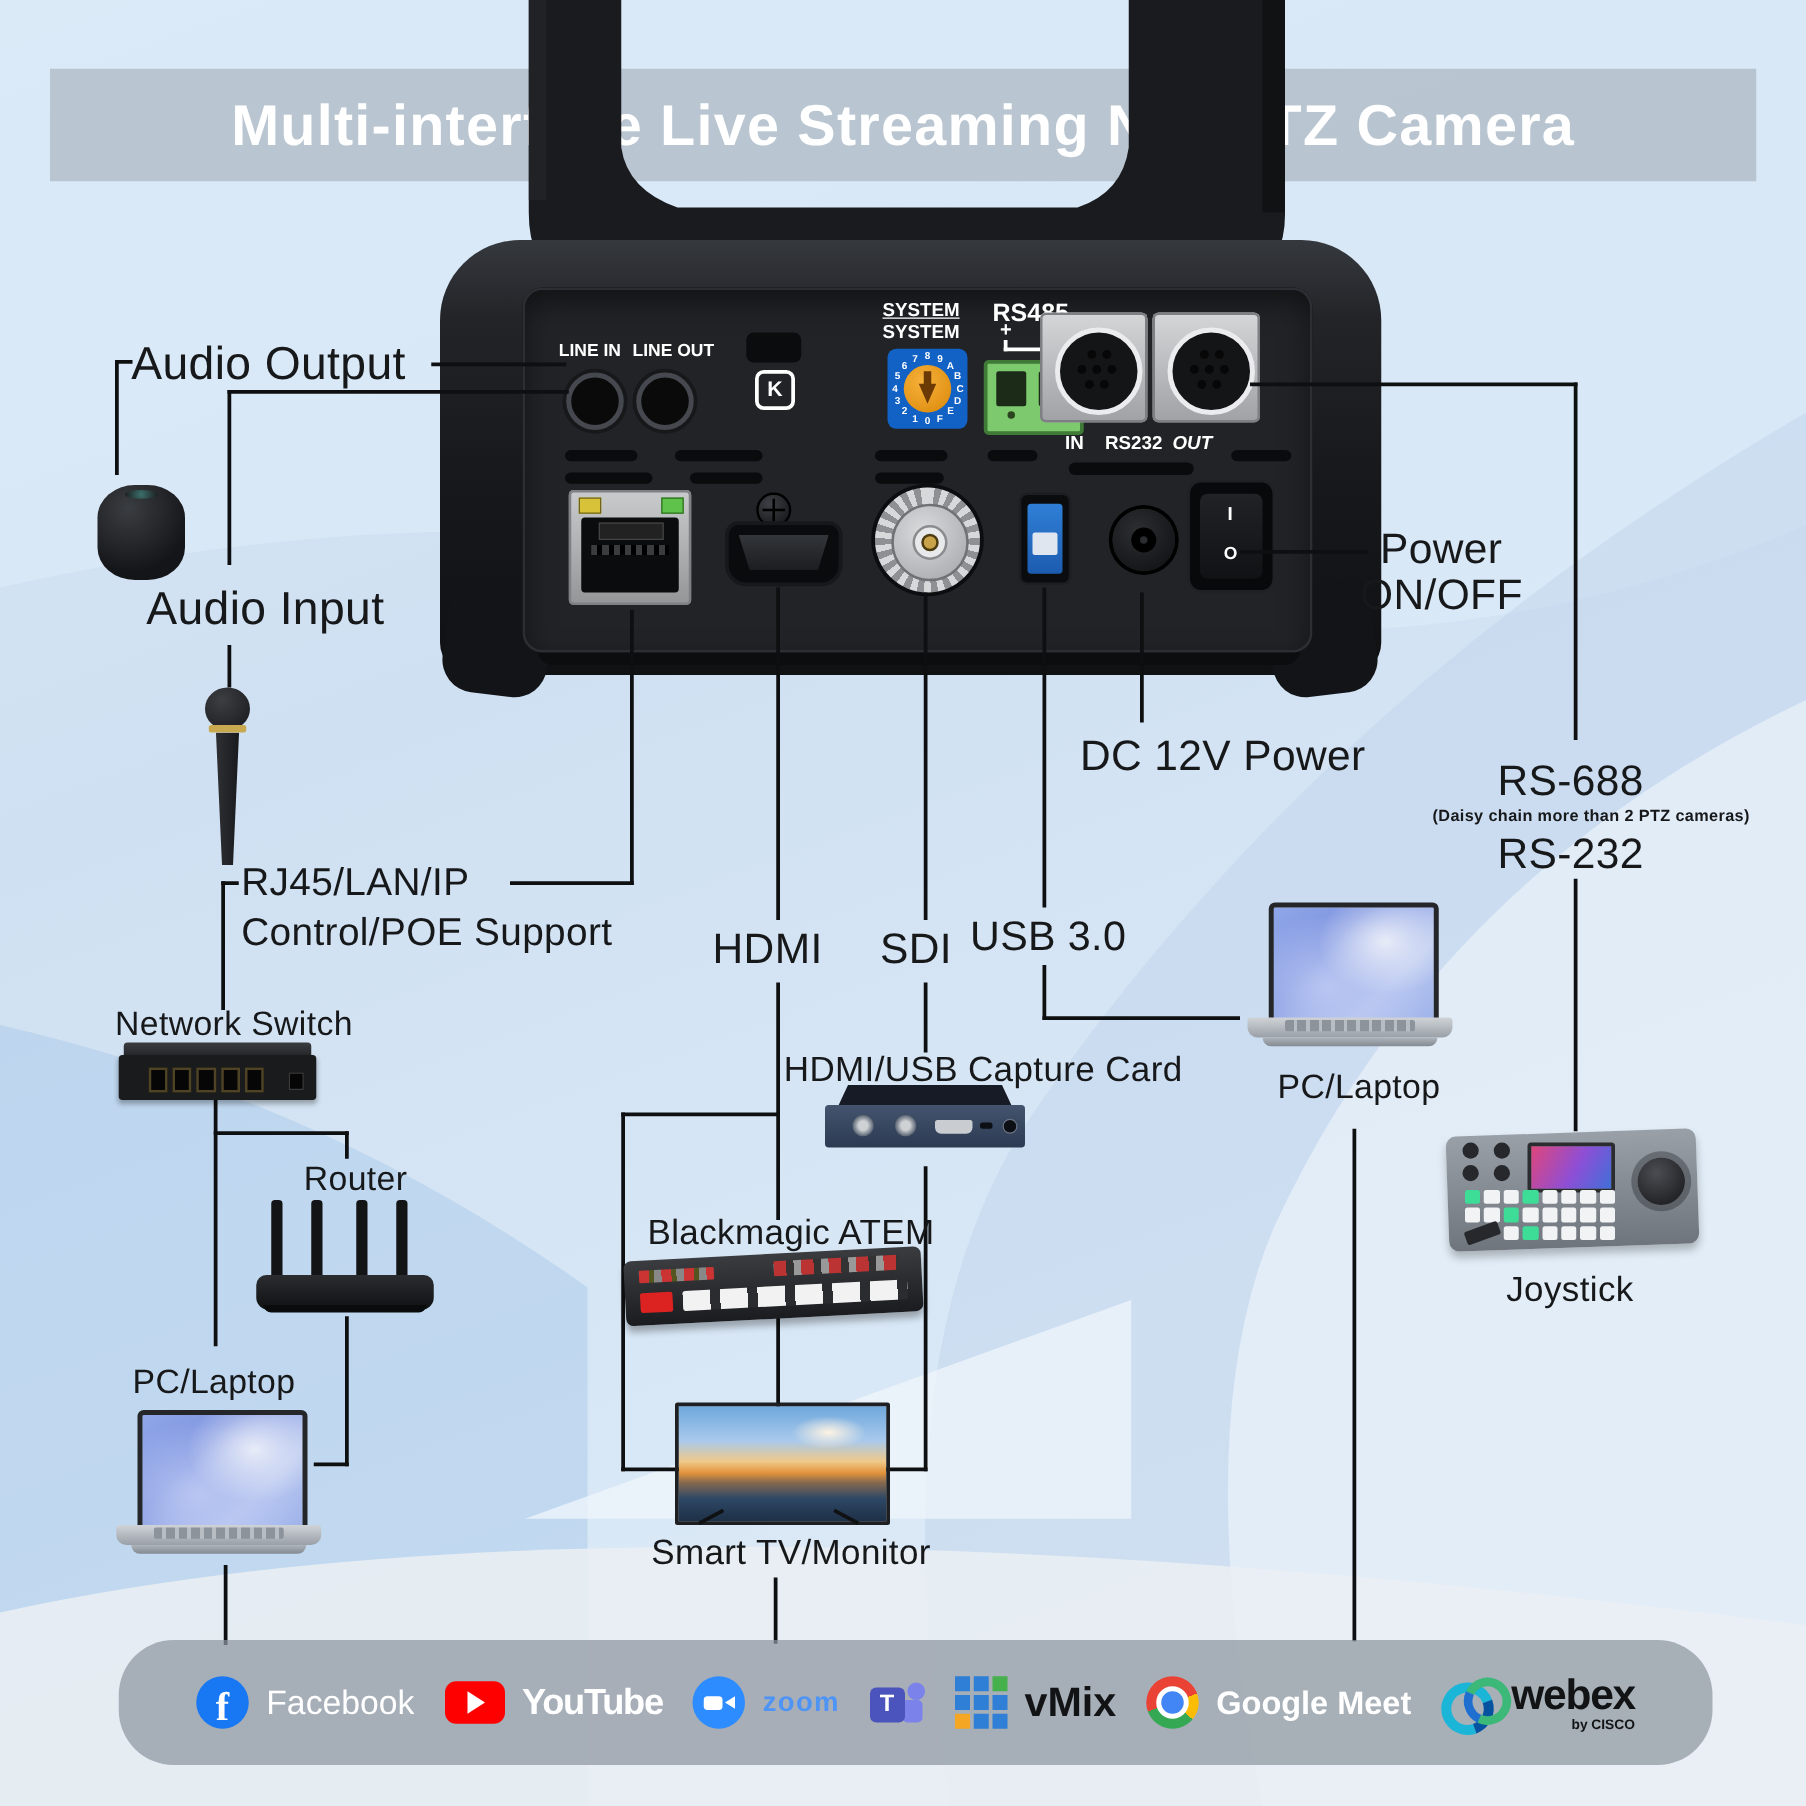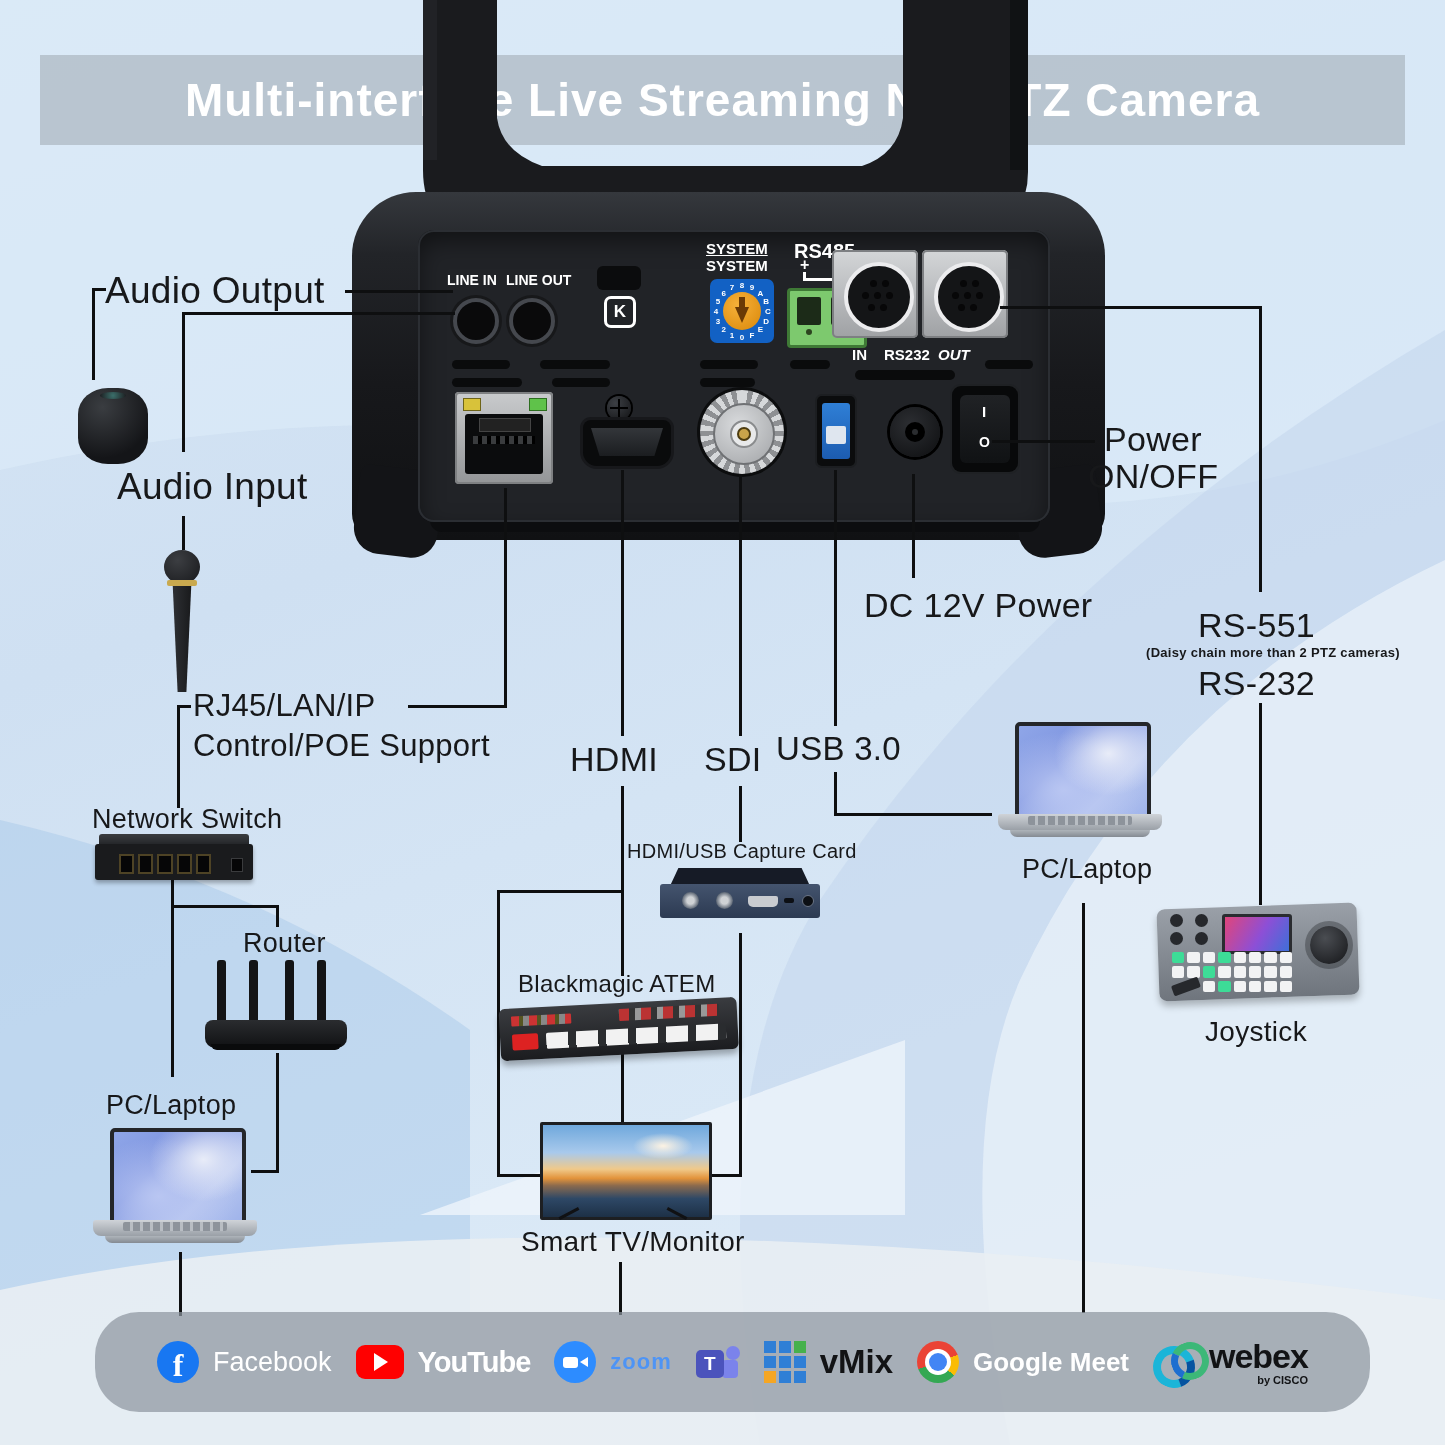--- a/index.html
+++ b/index.html
@@ -235,29 +235,29 @@
   <div class="lbl" style="left:105px;top:270px;font-size:37px;">Audio Output</div>
   <div class="lbl" style="left:117px;top:466px;font-size:37px;">Audio Input</div>
   <div class="lbl" style="left:193px;top:688px;font-size:31px;">RJ45/LAN/IP</div>
   <div class="lbl" style="left:193px;top:728px;font-size:31px;">Control/POE Support</div>
   <div class="lbl" style="left:570px;top:740px;font-size:34px;">HDMI</div>
   <div class="lbl" style="left:704px;top:740px;font-size:34px;">SDI</div>
   <div class="lbl" style="left:776px;top:730px;font-size:33px;">USB 3.0</div>
   <div class="lbl" style="left:864px;top:586px;font-size:34px;">DC 12V Power</div>
   <div class="lbl" style="left:1104px;top:420px;font-size:34px;">Power</div>
   <div class="lbl" style="left:1088px;top:457px;font-size:34px;">ON/OFF</div>
-  <div class="lbl" style="left:1198px;top:606px;font-size:34px;">RS-551</div>
+  <div class="lbl" style="left:1198px;top:606px;font-size:34px;">RS-688</div>
   <div class="lbl" style="left:1146px;top:645px;font-size:13px;font-weight:600;">(Daisy chain more than 2 PTZ cameras)</div>
   <div class="lbl" style="left:1198px;top:664px;font-size:34px;">RS-232</div>
 
   <div class="lbl" style="left:92px;top:804px;font-size:27px;">Network Switch</div>
   <div class="lbl" style="left:243px;top:928px;font-size:27px;">Router</div>
   <div class="lbl" style="left:106px;top:1090px;font-size:27px;">PC/Laptop</div>
-  <div class="lbl" style="left:518px;top:970px;font-size:24px;">Blackmagic ATEM</div>
-  <div class="lbl" style="left:627px;top:840px;font-size:20px;">HDMI/USB Capture Card</div>
+  <div class="lbl" style="left:518px;top:970px;font-size:28px;">Blackmagic ATEM</div>
+  <div class="lbl" style="left:627px;top:840px;font-size:28px;">HDMI/USB Capture Card</div>
   <div class="lbl" style="left:521px;top:1226px;font-size:28px;">Smart TV/Monitor</div>
   <div class="lbl" style="left:1022px;top:854px;font-size:27px;">PC/Laptop</div>
   <div class="lbl" style="left:1205px;top:1016px;font-size:28px;">Joystick</div>
 
   <div class="abs" style="left:78px;top:388px;width:70px;height:76px;border-radius:30px/26px;
        background:radial-gradient(circle at 35% 25%,#3a3d41,#141518 70%);">
     <div class="abs" style="left:22px;top:4px;width:26px;height:7px;border-radius:50%;background:radial-gradient(circle,#3b6e6a,#1c1d20);"></div>
   </div>
 
   <div class="abs" style="left:162px;top:550px;width:40px;height:142px;">

